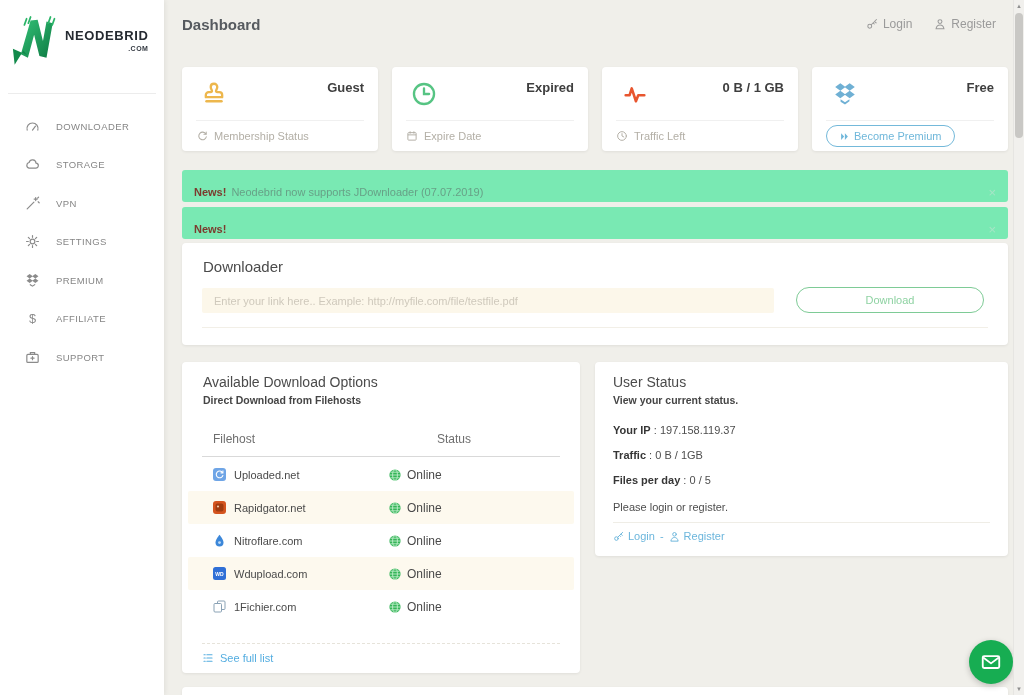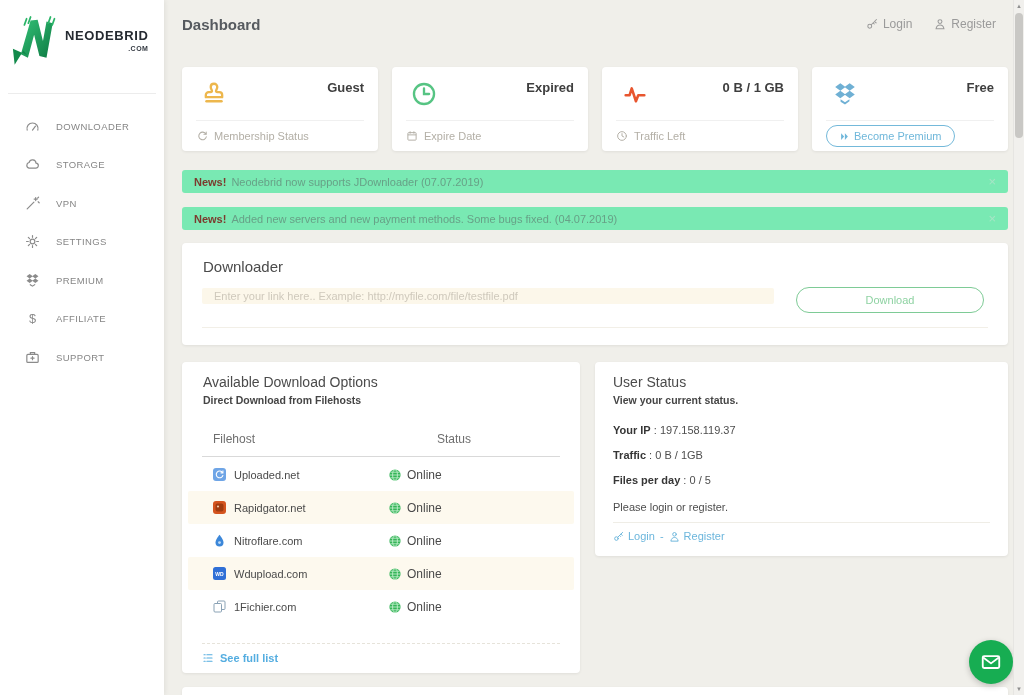--- a/index.html
+++ b/index.html
@@ -32,54 +32,54 @@
   .card-value{position:absolute;right:14px;top:13px;font-size:13px;font-weight:bold;color:#3e3e3e;}
   .card-line{position:absolute;left:14px;right:14px;top:53px;border-top:1px solid #f0f0f0;}
   .card-foot{position:absolute;left:14px;right:10px;top:54px;height:30px;display:flex;align-items:center;gap:6px;
              font-size:11px;color:#b3afa6;}
   .premium-btn{height:22px;padding:0 13px;border:1px solid #74b9da;border-radius:12px;background:#fff;
                color:#6fb7da;font-size:11px;display:flex;align-items:center;gap:5px;cursor:pointer;
                font-family:inherit;}
 
   
   .banner{position:absolute;left:182px;width:826px;height:23px;background:#79e9b3;border-radius:3px;
-          display:flex;align-items:center;padding:4px 12px;box-sizing:border-box;font-size:11px;}
+          display:flex;padding:16px 12px;box-sizing:border-box;font-size:11px;}
   .banner-prefix{font-weight:bold;color:#7c3a2e;margin-right:5px;}
   .banner-text{color:#67a187;}
   .banner-close{margin-left:auto;color:#a6e5c6;font-size:13px;cursor:pointer;line-height:1;}
 
   
   .panel{position:absolute;background:#fff;border-radius:4px;box-shadow:0 1px 3px rgba(0,0,0,.07);}
   .panel-title{font-size:15px;color:#4b4b4b;}
   .panel-sub{position:absolute;font-size:10.5px;font-weight:bold;color:#454545;}
 
   #downloader-panel{left:182px;top:243px;width:826px;height:102px;}
   #downloader-panel .panel-title{position:absolute;left:21px;top:15px;}
-  .dl-input{position:absolute;left:20px;top:45px;width:572px;height:16px;background:#fcf7ea;border:none;
+  .dl-input{position:absolute;left:20px;top:45px;width:572px;height:25px;background:#fcf7ea;border:none;
             border-radius:2px;padding:0 12px;font-size:11px;color:#6b6b6b;box-sizing:border-box;font-family:inherit;outline:none;}
   .dl-input::placeholder{color:#cfc9bc;}
   .dl-btn{position:absolute;left:614px;top:44px;width:188px;height:26px;border:1px solid #7ecb96;border-radius:13px;
           background:#fff;color:#8ed2a2;font-size:11px;cursor:pointer;font-family:inherit;}
   .dl-divider{position:absolute;left:20px;right:20px;top:84px;border-top:1px solid #f2efe7;}
 
   #options-panel{left:182px;top:362px;width:398px;height:311px;}
   #options-panel .panel-title{position:absolute;left:21px;top:12px;font-size:14px;}
   #options-panel .panel-sub{left:21px;top:32px;}
   .th{position:absolute;top:70px;font-size:12px;color:#6e6e6e;}
   .th-filehost{left:31px;}
   .th-status{left:255px;}
   .tbl-head-line{position:absolute;left:20px;right:20px;top:94px;border-top:1px solid #d9d9d9;}
   .tbl-rows{position:absolute;top:96px;left:6px;right:6px;}
   .tbl-row{height:33px;display:flex;align-items:center;border-radius:2px;}
   .tbl-row.alt{background:#fdf9ee;}
   .cell-host{display:flex;align-items:center;gap:8px;margin-left:25px;font-size:11px;color:#4a4a4a;width:176px;}
   .cell-status{display:flex;align-items:center;gap:6px;font-size:12px;color:#4a4a4a;}
   .see-divider{position:absolute;left:20px;right:20px;top:281px;border-top:1px dashed #e6e3da;}
   .see-link{position:absolute;left:20px;top:290px;display:flex;gap:6px;align-items:center;font-size:11px;
-            font-weight:bold;color:#54ade0;cursor:pointer;}
+            font-weight:normal;color:#54ade0;cursor:pointer;}
 
   #status-panel{left:595px;top:362px;width:413px;height:194px;}
   #status-panel .panel-title{position:absolute;left:18px;top:12px;font-size:14px;}
   #status-panel .panel-sub{left:18px;top:32px;}
   .us-field{position:absolute;left:18px;font-size:11px;color:#4e4e4e;}
   .us-field b{color:#363636;}
   .us-note{position:absolute;left:18px;top:139px;font-size:11px;color:#4e4e4e;}
   .us-divider{position:absolute;left:18px;right:18px;top:160px;border-top:1px solid #efede6;}
   .us-links{position:absolute;left:18px;top:168px;display:flex;align-items:center;gap:5px;font-size:11px;color:#6cb6dc;}
   .us-link{display:flex;align-items:center;gap:4px;cursor:pointer;}
@@ -295,21 +295,20 @@
     </div>
   </div>
 
   <div class="banner" style="top:170px;">
     <span class="banner-prefix">News!</span>
     <span class="banner-text">Neodebrid now supports JDownloader (07.07.2019)</span>
     <span class="banner-close">×</span>
   </div>
   <div class="banner" style="top:207px;">
     <span class="banner-prefix">News!</span>
-    <span class="banner-text">Added new servers and new payment methods. Some bugs fixed. (04.07.2019)</span>
     <span class="banner-close">×</span>
   </div>
 
   <div class="panel" id="downloader-panel">
     <div class="panel-title">Downloader</div>
     <input class="dl-input" type="text" placeholder="Enter your link here.. Example: http://myfile.com/file/testfile.pdf" style="">
     <button class="dl-btn">Download</button>
     <div class="dl-divider"></div>
   </div>
 

